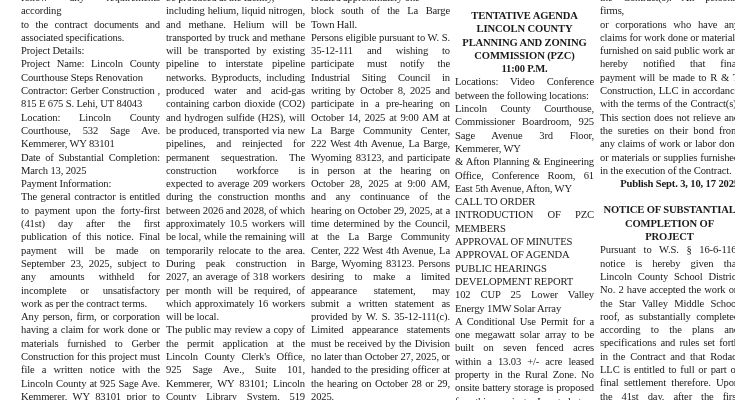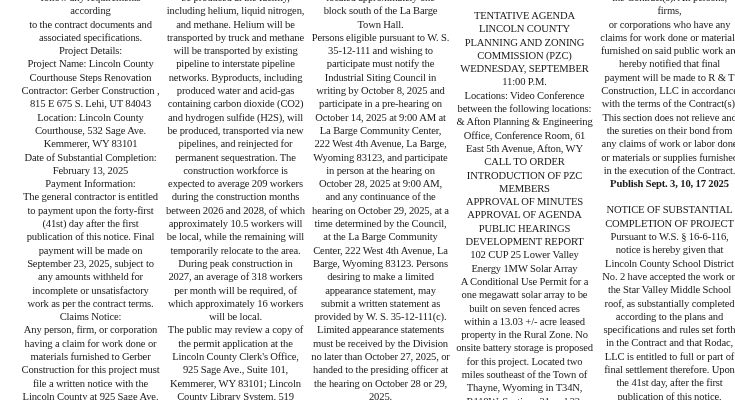--- a/index.html
+++ b/index.html
@@ -5,45 +5,44 @@
   html, body { margin:0; padding:0; }
   body {
     width:735px; height:400px; overflow:hidden; background:#fff;
     font-family:"Liberation Serif","DejaVu Serif",serif;
     color:#1a1a1a; position:relative;
   }
   .col {
     position:absolute; width:139px; font-size:10.6px; line-height:13.3px;
     text-align:justify; letter-spacing:-0.15px;
   }
-  .col p { margin:0;text-align:center; }
+  .col p { margin:0; }
   .c1 { left:21px; top:-9px; }
   .c2 { left:166px; top:-9px; }
   .c3 { left:311px; top:-9px; }
   .c4 { left:455px; top:9px; }
   .c5 { left:600px; top:-9px; }
-  .head { text-align:center; font-weight:normal; }
+  .head { text-align:center; font-weight:bold; }
   .right { text-align:right; font-weight:bold; }
   .gap { height:13px; }
   .noj { text-align:left; }
 </style>
 </head>
 <body>
 
 <div class="col c1">
   <p>follow any requirements according</p>
   <p>to the contract documents and associated specifications.</p>
   <p class="noj">Project Details:</p>
   <p>Project Name: Lincoln County Courthouse Steps Renovation</p>
   <p>Contractor: Gerber Construction , 815 E 675 S. Lehi, UT 84043</p>
   <p>Location: Lincoln County Courthouse, 532 Sage Ave. Kemmerer, WY 83101</p>
-  <p>Date of Substantial Completion: February 13, 2025</p>
+  <p>Date of Substantial Completion: March 13, 2025</p>
   <p class="noj">Payment Information:</p>
   <p>The general contractor is entitled to payment upon the forty-first (41st) day after the first publication of this notice. Final payment will be made on September 23, 2025, subject to any amounts withheld for incomplete or unsatisfactory work as per the contract terms.</p>
-  <p class="noj">Claims Notice:</p>
   <p>Any person, firm, or corporation having a claim for work done or materials furnished to Gerber Construction for this project must file a written notice with the Lincoln County at 925 Sage Ave. Kemmerer, WY 83101 prior to September 23, 2025. Claims not filed by this date shall be waived.</p>
 
 </div>
 
 <div class="col c2">
   <p>be produced at the facility,</p>
   <p>including helium, liquid nitrogen, and methane. Helium will be transported by truck and methane will be transported by existing pipeline to interstate pipeline networks. Byproducts, including produced water and acid-gas containing carbon dioxide (CO2) and hydrogen sulfide (H2S), will be produced, transported via new pipelines, and reinjected for permanent sequestration. The construction workforce is expected to average 209 workers during the construction months between 2026 and 2028, of which approximately 10.5 workers will be local, while the remaining will temporarily relocate to the area. During peak construction in 2027, an average of 318 workers per month will be required, of which approximately 16 workers will be local.</p>
   <p>The public may review a copy of the permit application at the Lincoln County Clerk's Office, 925 Sage Ave., Suite 101, Kemmerer, WY 83101; Lincoln County Library System, 519 Emerald St., Kemmerer, WY 83101; the Sweetwater County Clerk's Office, 80 W. Flaming Gorge Way Suite 150, Green River, WY 82935; Sweetwater County Library, 300 N. 1st East Green River, WY 82935;</p>
 </div>
 
@@ -53,24 +52,24 @@
   <p>Persons eligible pursuant to W. S. 35-12-111 and wishing to participate must notify the Industrial Siting Council in writing by October 8, 2025 and participate in a pre-hearing on October 14, 2025 at 9:00 AM at La Barge Community Center, 222 West 4th Avenue, La Barge, Wyoming 83123, and participate in person at the hearing on October 28, 2025 at 9:00 AM, and any continuance of the hearing on October 29, 2025, at a time determined by the Council, at the La Barge Community Center, 222 West 4th Avenue, La Barge, Wyoming 83123. Persons desiring to make a limited appearance statement, may submit a written statement as provided by W. S. 35-12-111(c). Limited appearance statements must be received by the Division no later than October 27, 2025, or handed to the presiding officer at the hearing on October 28 or 29, 2025.</p>
 
 </div>
 
 <div class="col c4">
   <div class="head">
     <div>TENTATIVE AGENDA</div>
     <div>LINCOLN COUNTY</div>
     <div>PLANNING AND ZONING</div>
     <div>COMMISSION (PZC)</div>
-    <div>WEDNESDAY, SEPTEMBER</div>
     <div>11:00 P.M.</div>
   </div>
   <p>Locations: Video Conference between the following locations:</p>
+  <p>Lincoln County Courthouse, Commissioner Boardroom, 925 Sage Avenue 3rd Floor, Kemmerer, WY</p>
   <p>&amp; Afton Planning &amp; Engineering Office, Conference Room, 61 East 5th Avenue, Afton, WY</p>
   <p class="noj">CALL TO ORDER</p>
   <p>INTRODUCTION OF PZC MEMBERS</p>
   <p class="noj">APPROVAL OF MINUTES</p>
   <p class="noj">APPROVAL OF AGENDA</p>
   <p class="noj">PUBLIC HEARINGS</p>
   <p class="noj">DEVELOPMENT REPORT</p>
   <p>102 CUP 25 Lower Valley Energy 1MW Solar Array</p>
   <p>A Conditional Use Permit for a one megawatt solar array to be built on seven fenced acres within a 13.03 +/- acre leased property in the Rural Zone. No onsite battery storage is proposed for this project. Located two miles southeast of the Town of Thayne, Wyoming in T34N, R118W, Sections 31 and 32.</p>
 

